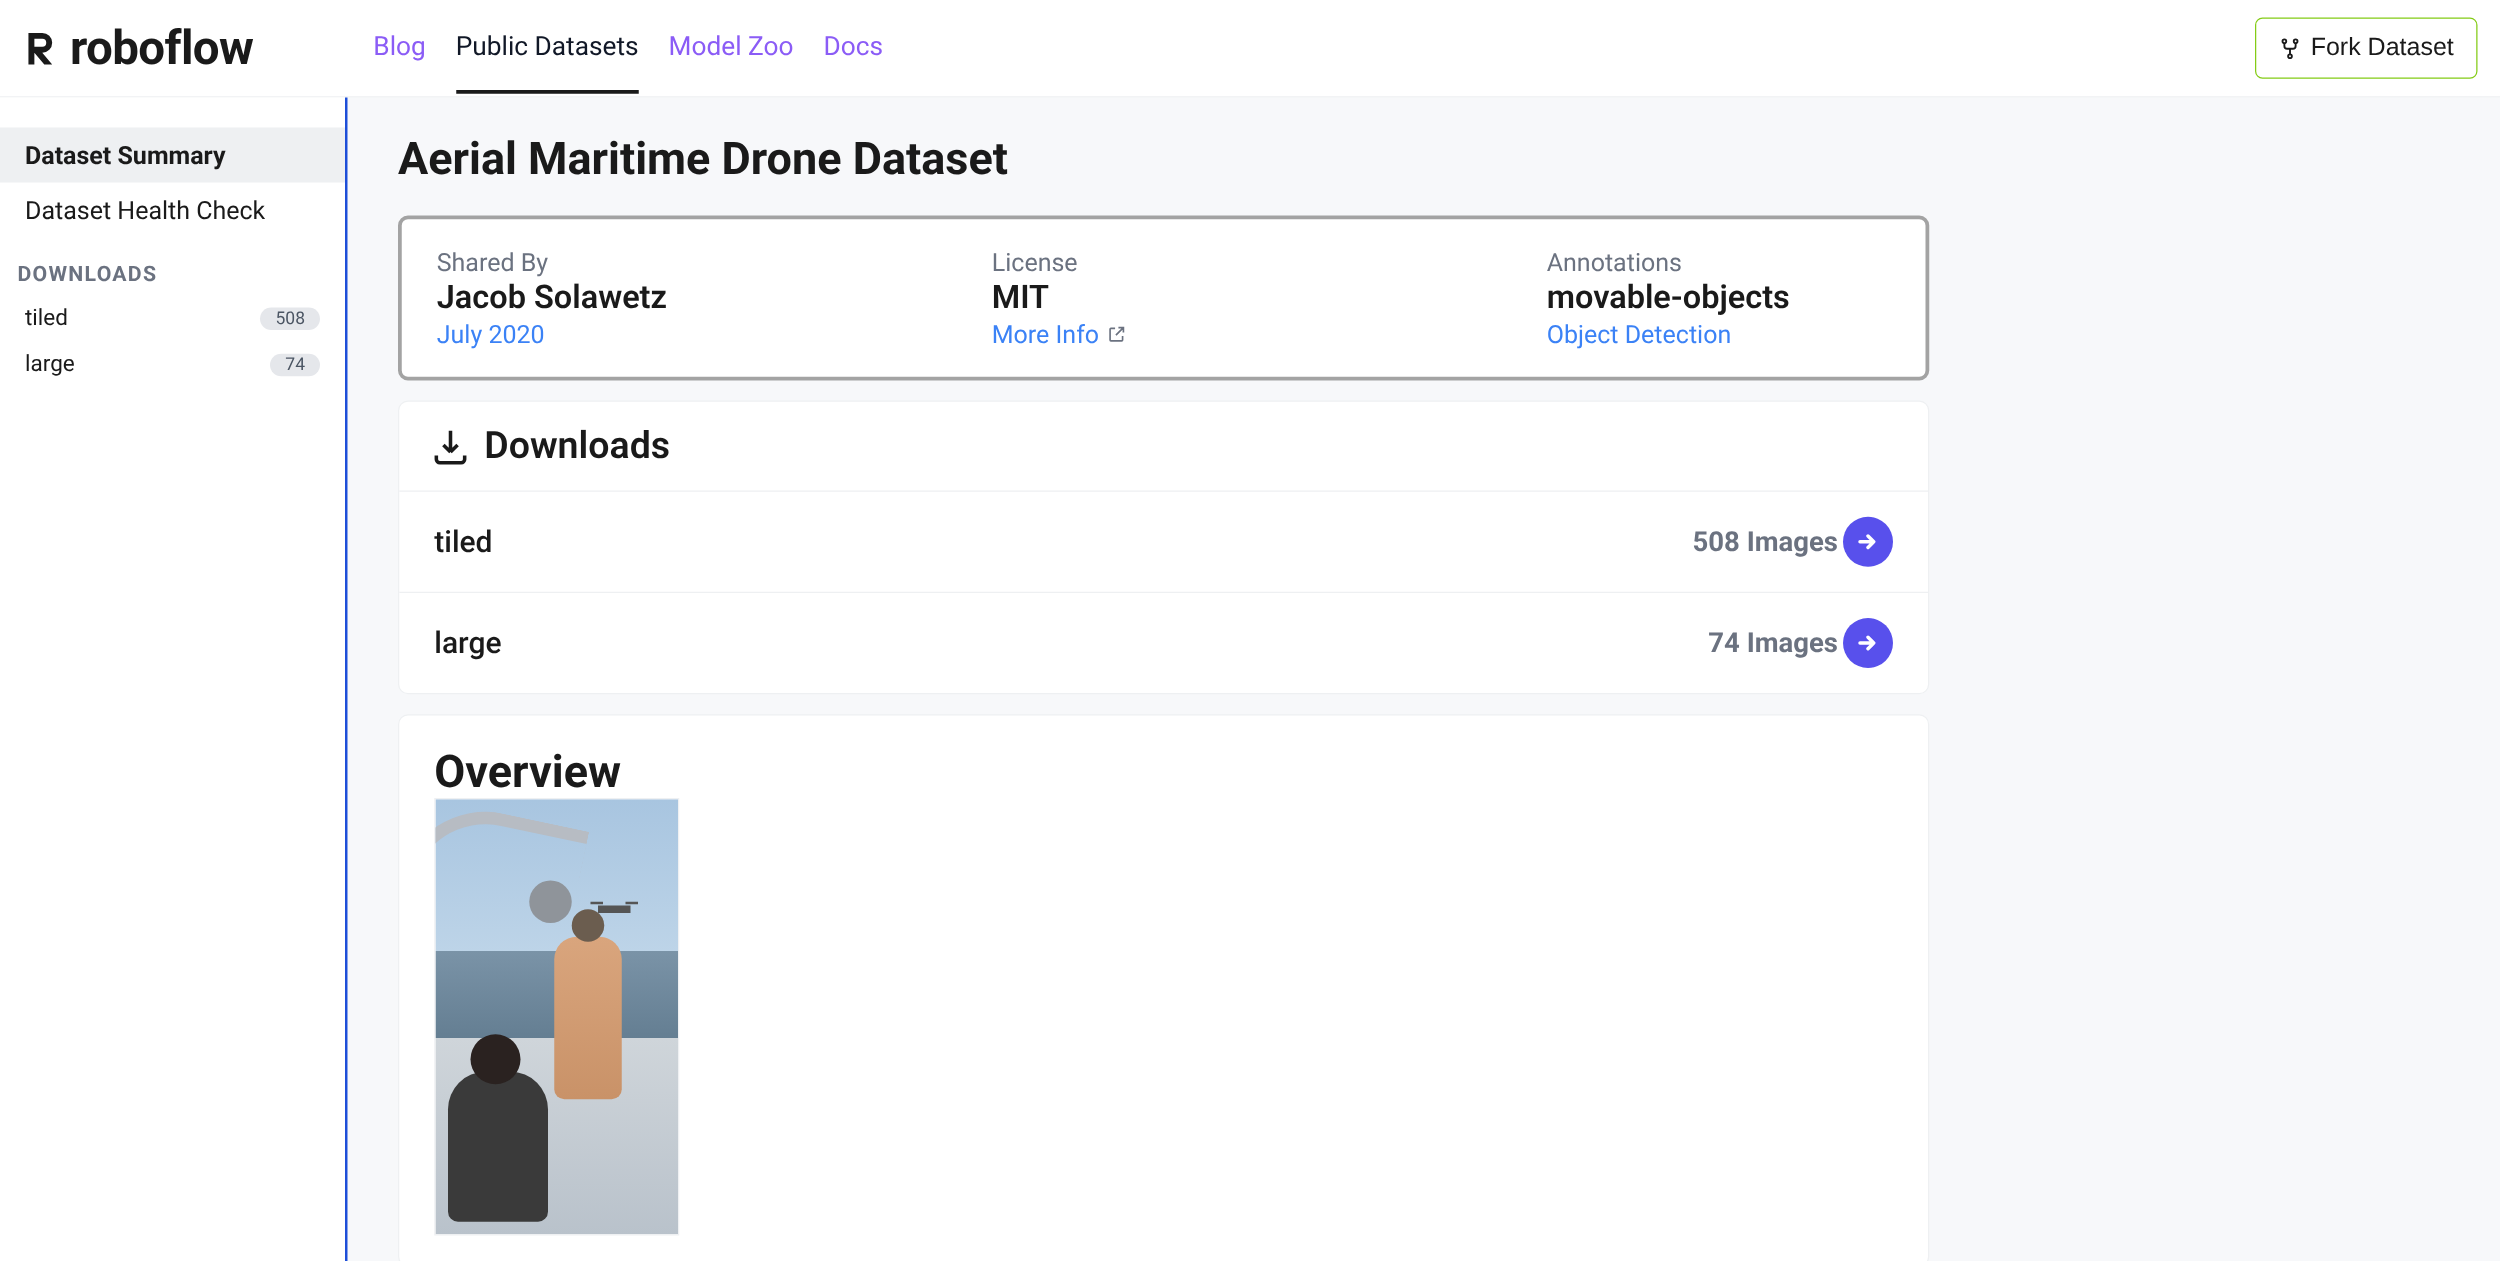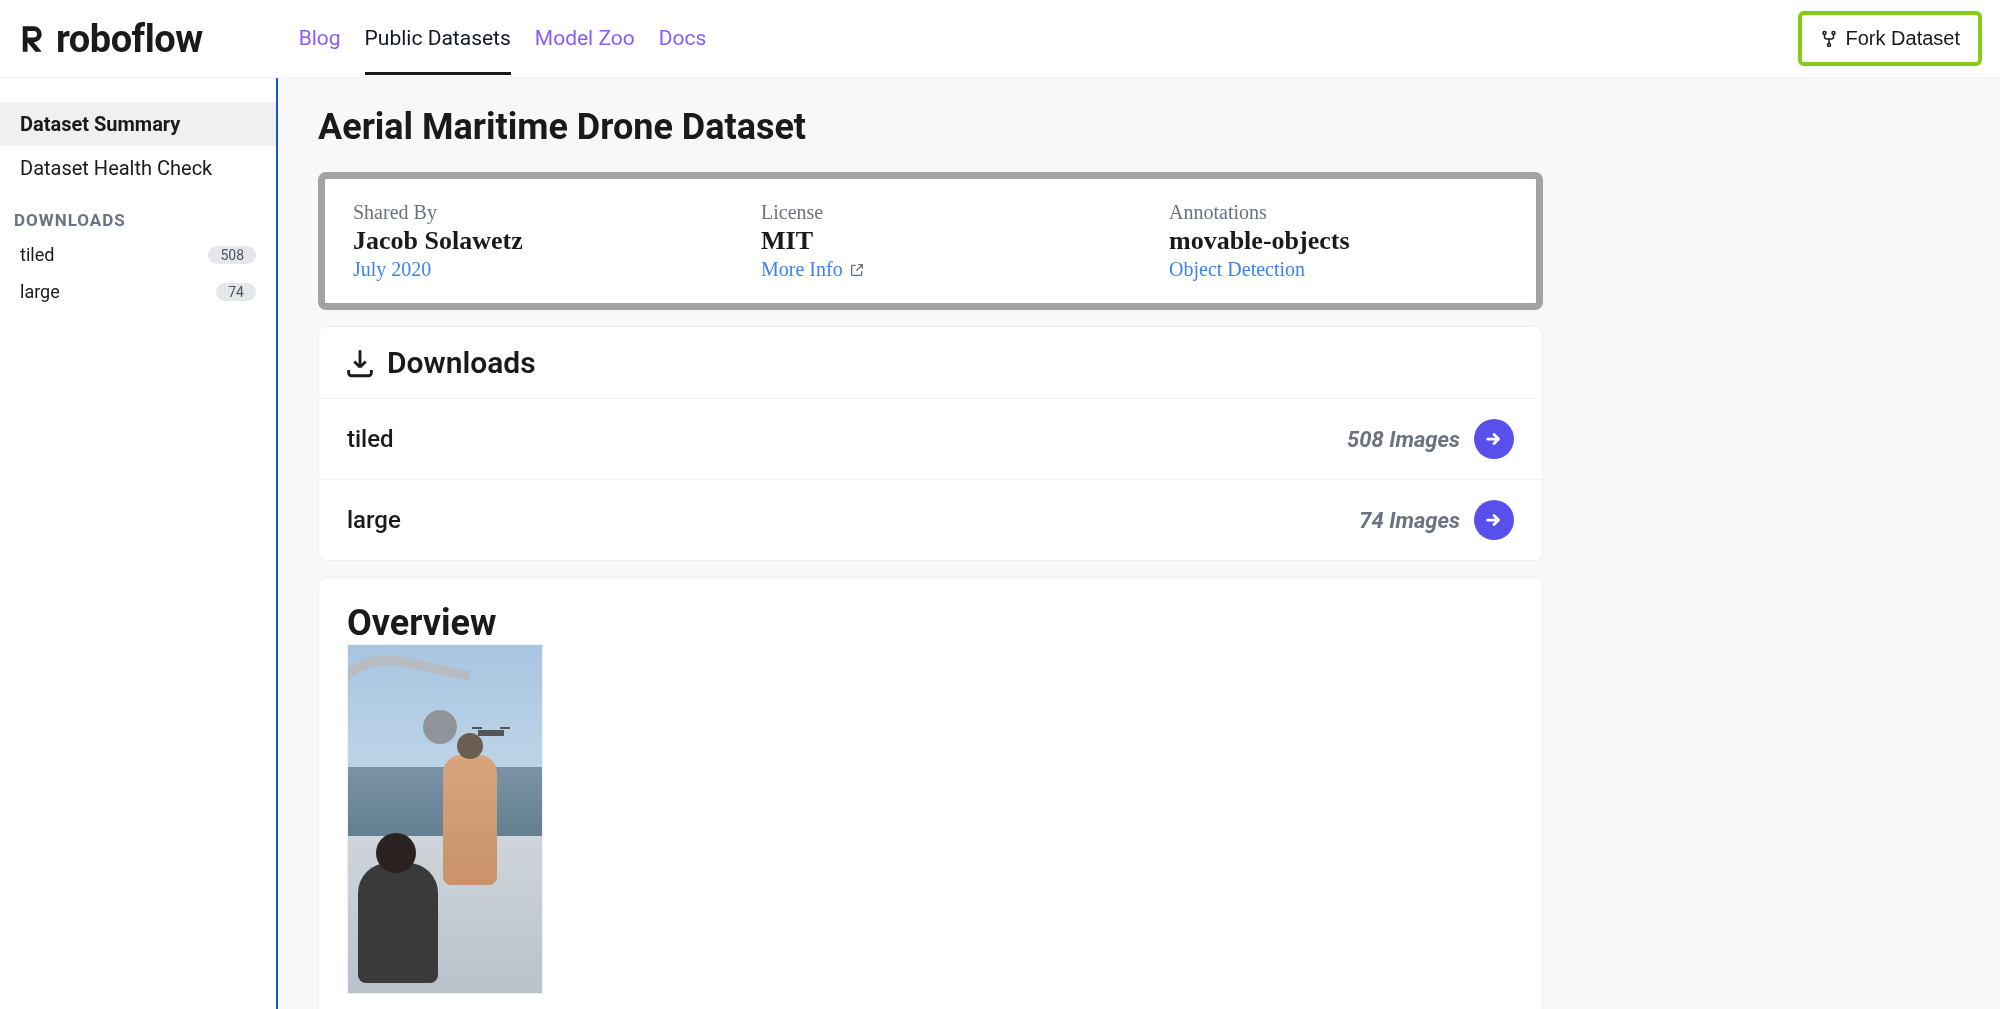--- a/index.html
+++ b/index.html
@@ -37,21 +37,21 @@
     text-decoration: none;
     padding: 24px 0 22px;
     border-bottom: 3px solid transparent;
   }
   .topnav a.active { color: #111827; border-bottom-color: #1a1a1a; }
   .spacer { flex: 1; }
   .fork-btn {
     display: flex;
     align-items: center;
     gap: 8px;
-    border: 4px solid #84cc16;
+    border: 1px solid #84cc16;
     background: #fff;
     border-radius: 6px;
     padding: 12px 18px;
     font-size: 20px;
     cursor: pointer;
     color: #1a1a1a;
   }
   .layout { display: flex; height: calc(100% - 78px); }
   .sidebar {
     width: 278px;
@@ -96,27 +96,26 @@
     overflow: auto;
   }
   .page-title {
     font-size: 36px;
     font-weight: 700;
     margin-bottom: 24px;
   }
   .card-group { max-width: 1225px; }
   .meta-card {
     background: #fff;
-    border: 7px solid #a3a3a3;
+    border: 3px solid #a3a3a3;
     border-radius: 8px;
     padding: 22px 28px;
     display: flex;
-    gap: 68px;
+    gap: 104px;
     margin-bottom: 16px;
-    font-family: Liberation Serif, serif;
   }
   .meta-col { min-width: 340px; }
   .meta-col .label { color: #6b7280; font-size: 20px; }
   .meta-col .value { font-size: 26px; font-weight: 600; margin: 2px 0; }
   .meta-col .sub { color: #3b82f6; font-size: 20px; display: flex; align-items: center; gap: 6px; text-align: right; }
   .downloads-card {
     background: #fff;
     border: 1px solid #eef0f2;
     border-radius: 8px;
     margin-bottom: 16px;
@@ -130,21 +129,21 @@
     font-weight: 600;
   }
   .download-row {
     border-top: 1px solid #eef0f2;
     display: flex;
     align-items: center;
     justify-content: space-between;
     padding: 20px 28px;
   }
   .download-row .name { font-size: 24px; font-weight: 500; }
-  .download-row .right { display: flex; align-items: center; gap: 14px; font-style: italic; }
+  .download-row .right { display: flex; align-items: center; gap: 4px; }
   .download-row .count { font-size: 22px; font-weight: 700; color: #6b7280; }
   .arrow-btn {
     width: 40px; height: 40px;
     border-radius: 50%;
     background: #5850ec;
     display: flex;
     align-items: center;
     justify-content: center;
     cursor: pointer;
   }

